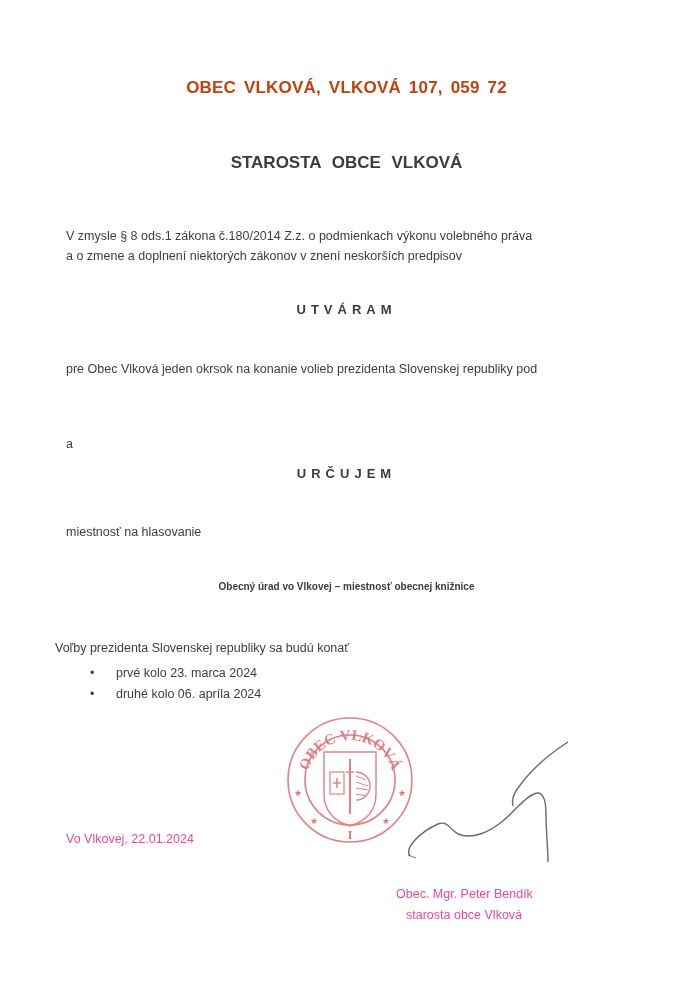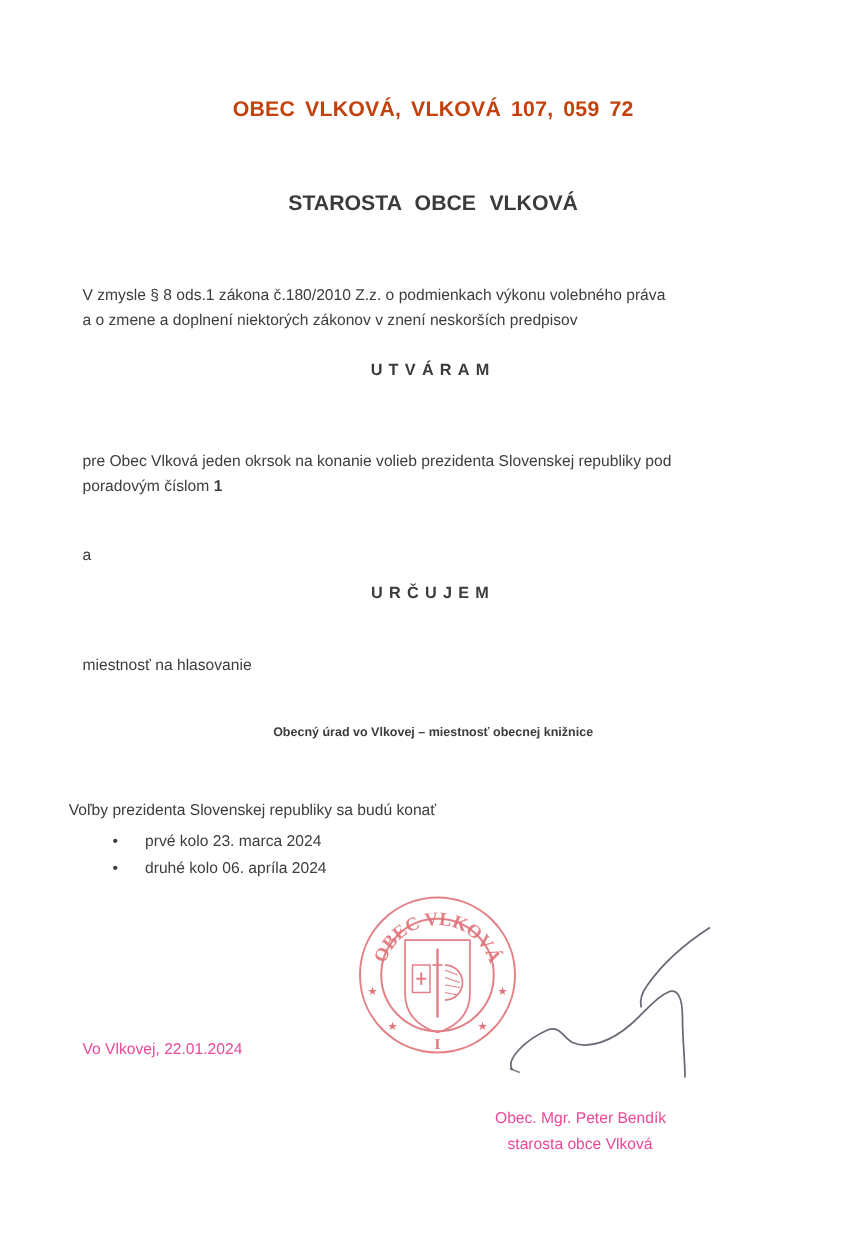--- a/index.html
+++ b/index.html
@@ -24,29 +24,28 @@
 </head>
 <body>
 
 <div>
 
   <div class="abs center h1" style="top:78px;">OBEC  VLKOVÁ, VLKOVÁ 107, 059 72</div>
 
   <div class="abs center h2" style="top:153px;">STAROSTA   OBCE  VLKOVÁ</div>
 
   <div class="abs body" style="left:66px; top:226px; width:580px;">
-    <div>V zmysle  § 8 ods.1 zákona č.180/2010 Z.z. o podmienkach výkonu volebného práva</div>
+    <div>V zmysle  § 8 ods.1 zákona č.180/2014 Z.z. o podmienkach výkonu volebného práva</div>
     <div>a o zmene a doplnení niektorých zákonov v znení neskorších predpisov</div>
   </div>
 
-  <div class="abs center spaced" style="top:288px;">UTVÁRAM</div>
+  <div class="abs center spaced" style="top:302px;">UTVÁRAM</div>
 
   <div class="abs body" style="left:66px; top:359px; width:600px;">
     <div>pre Obec Vlková jeden okrsok na konanie volieb prezidenta Slovenskej republiky pod</div>
-    <div><span>poradovým číslom </span><span class="bold">1</span></div>
   </div>
 
   <div class="abs body" style="left:66px; top:434px;">a</div>
 
   <div class="abs center spaced" style="top:466px;">URČUJEM</div>
 
   <div class="abs body" style="left:66px; top:522px;">miestnosť na hlasovanie</div>
 
   <div class="abs center room" style="top:581px;">Obecný úrad vo Vlkovej – miestnosť  obecnej knižnice</div>
 

